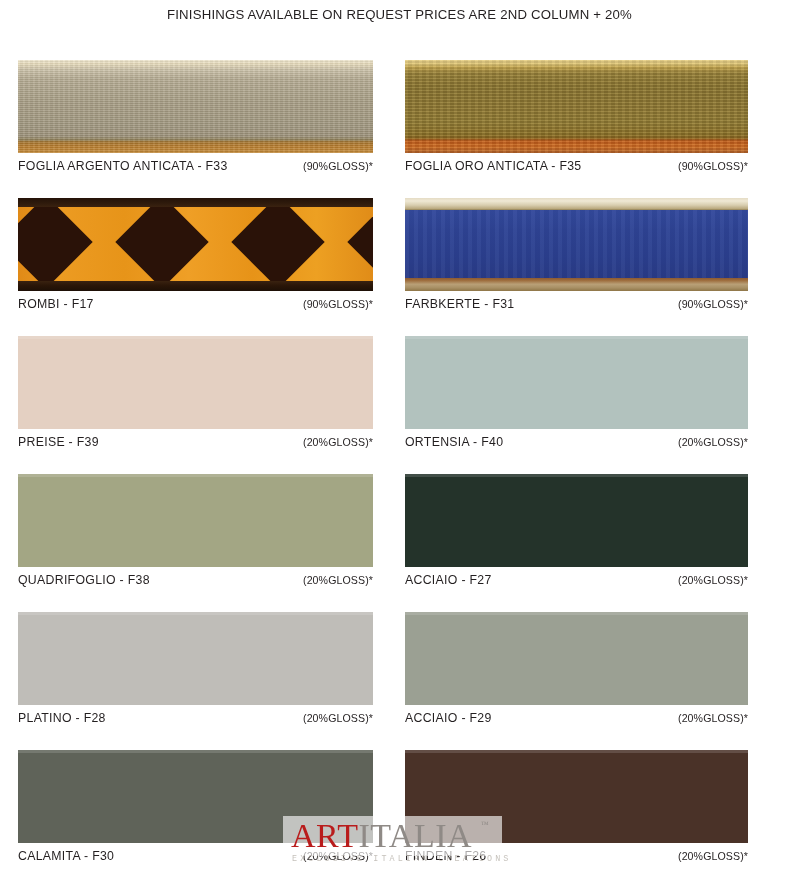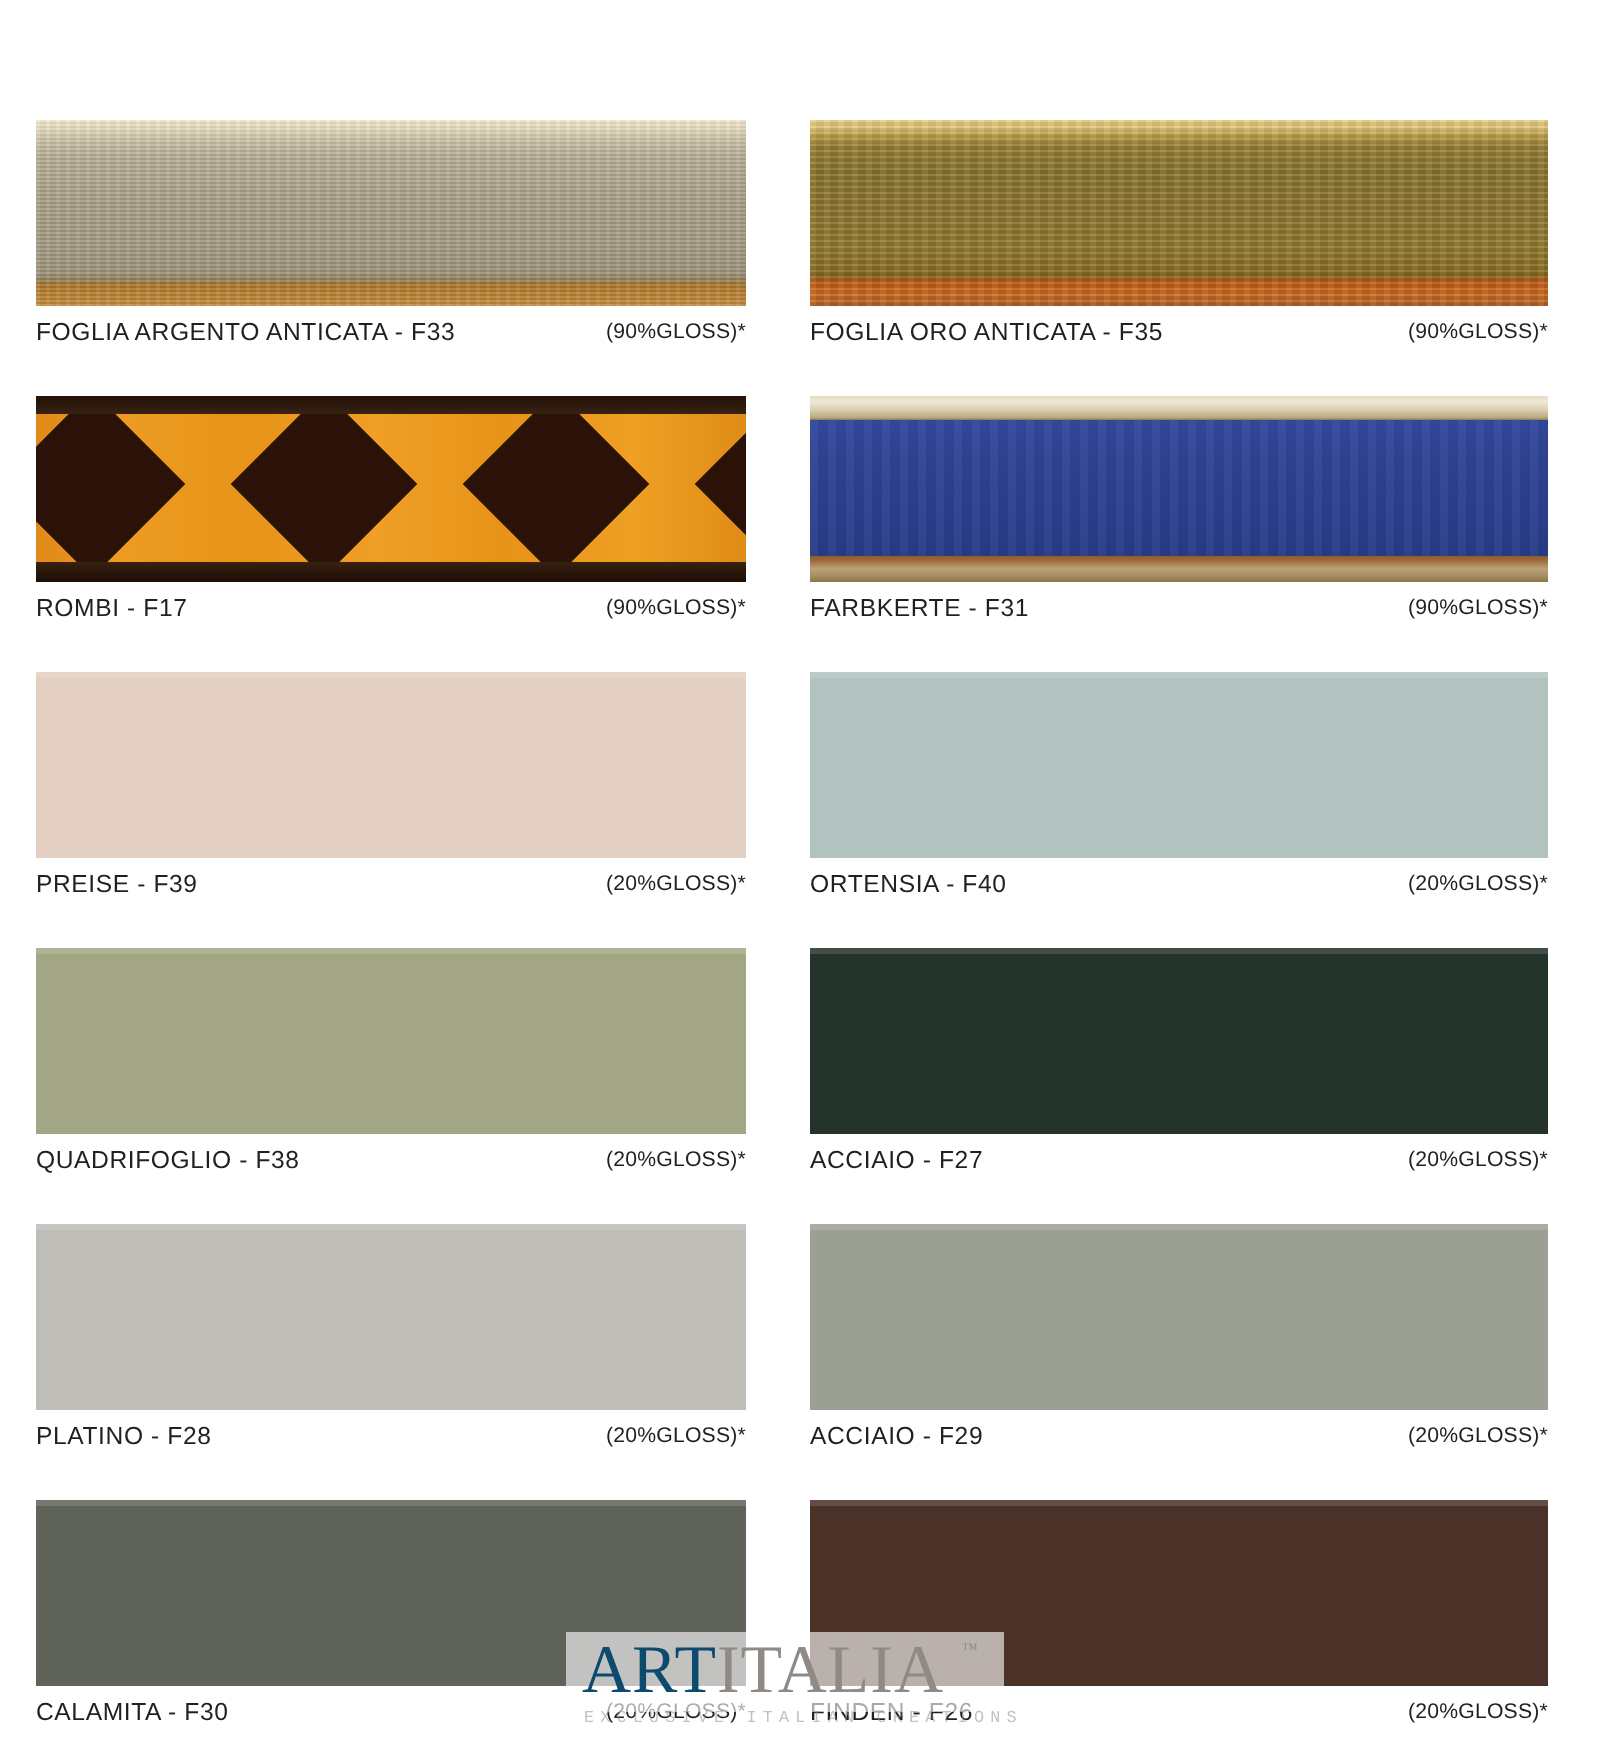--- a/index.html
+++ b/index.html
@@ -41,21 +41,21 @@
   .row {
     position: relative;
     height: 138px;
     padding-left: 33px;
   }
   .cell {
     position: absolute;
     top: 0;
   }
   .cell.left  { left: 18px;  width: 355px; }
-  .cell.right { left: 405px; width: 369px; }
+  .cell.right { left: 405px; width: 343px; }
 
   .swatch {
     position: relative;
     height: 93px;
     width: 100%;
     overflow: hidden;
   }
 
   .caption {
     position: relative;
@@ -256,21 +256,21 @@
   .watermark .wm-word {
     position: absolute;
     left: 8px;
     top: 9px;
     font-family: "Liberation Serif", serif;
     font-size: 34px;
     line-height: 34px;
     letter-spacing: 0.5px;
     white-space: nowrap;
   }
-  .watermark .wm-art { color: #0c4a6e; }
+  .watermark .wm-art { color: #b91c1c; }
   .watermark .wm-italia { color: #8f8a86; }
   .watermark .wm-tm {
     position: absolute;
     left: 198px;
     top: 10px;
     font-family: "Liberation Serif", serif;
     font-size: 8px;
     color: #8f8a86;
   }
   .watermark .wm-tag {
@@ -281,20 +281,21 @@
     font-size: 8.4px;
     letter-spacing: 3.1px;
     color: rgba(150,142,132,0.55);
     white-space: nowrap;
   }
 </style>
 </head>
 <body>
 
 <div class="header">
+  <span class="header-line l2">FINISHINGS AVAILABLE ON REQUEST PRICES ARE 2ND COLUMN + 20%</span>
 </div>
 
 <div class="grid">
 
   <div class="row">
     <div class="cell left">
       <div class="swatch tex-silver"></div>
       <div class="caption">
         <span class="name">FOGLIA ARGENTO ANTICATA - F33</span>
         <span class="gloss">(90%GLOSS)*</span>

